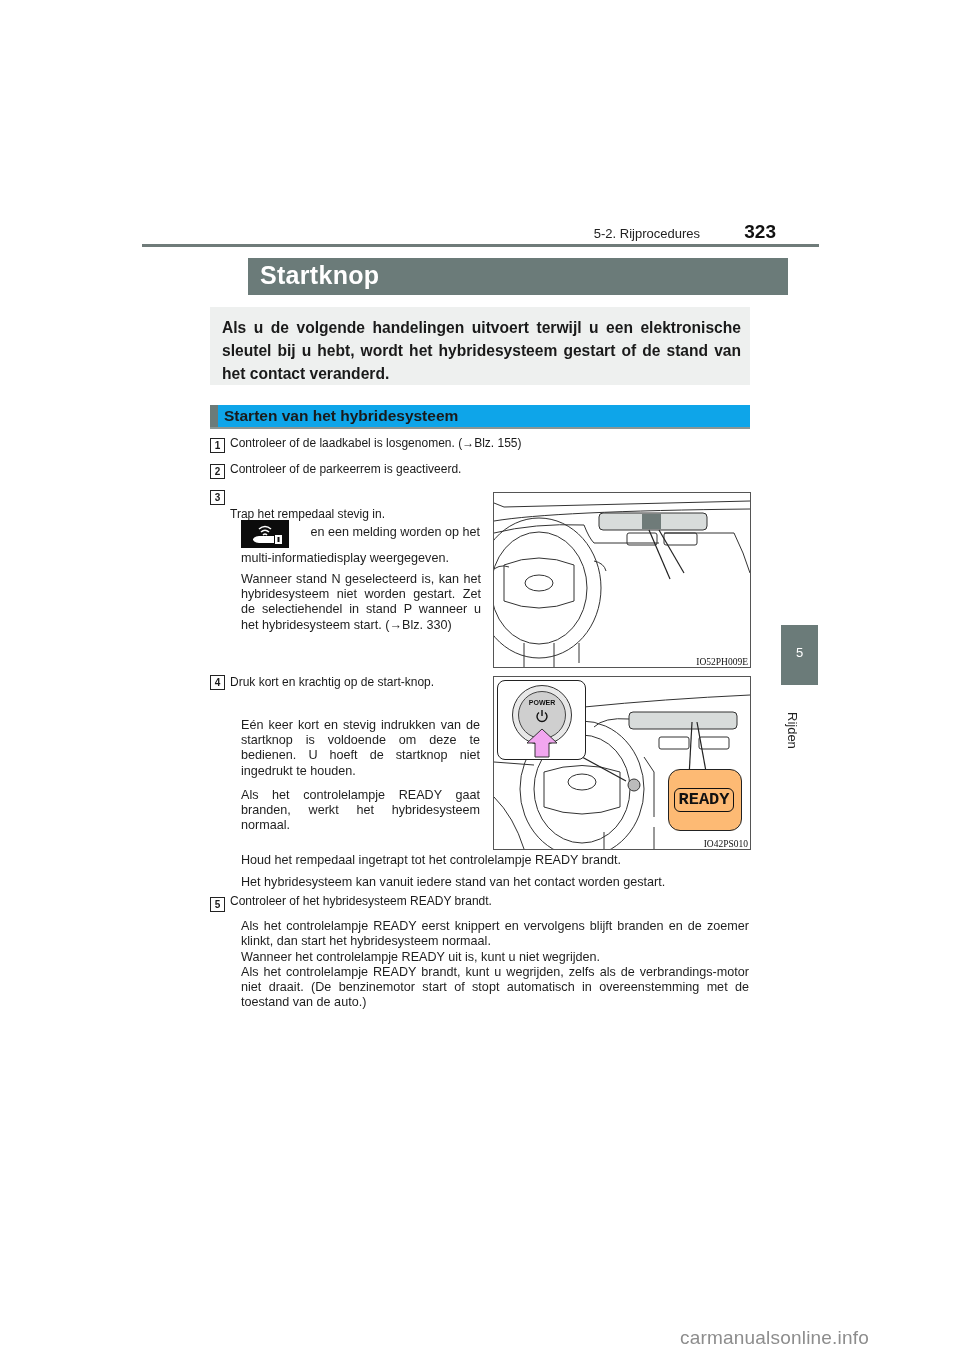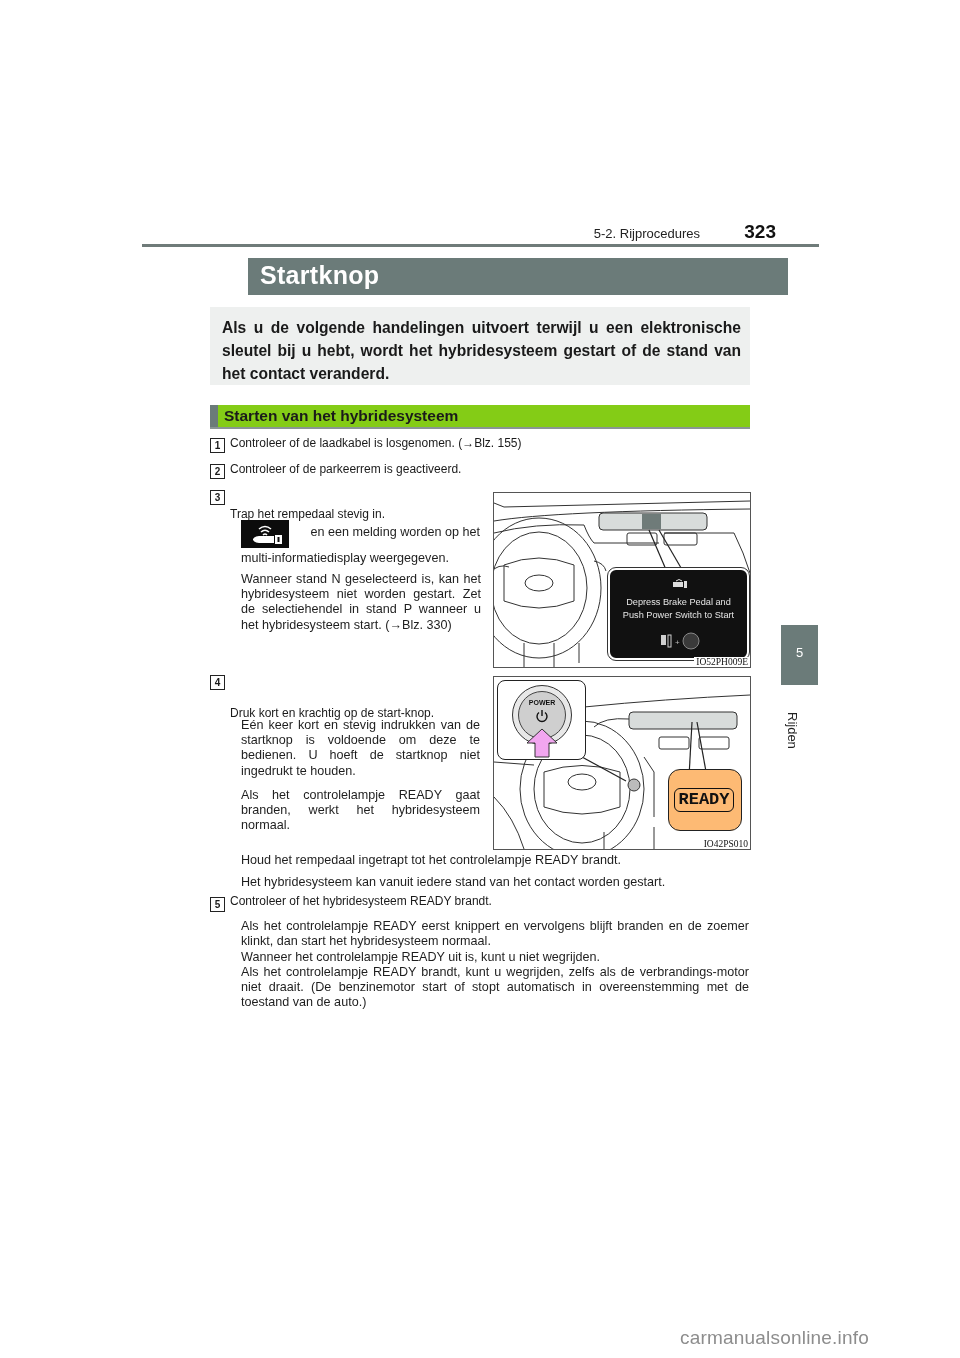--- a/index.html
+++ b/index.html
@@ -11,21 +11,21 @@
   .hdr-section { left: 560px; top: 226px; width: 140px; font-size: 13px; color: #222; text-align: right; }
   .hdr-page { left: 724px; top: 221px; width: 52px; font-size: 19px; font-weight: bold; color: #111; text-align: right; }
   .hdr-rule { left: 142px; top: 244px; width: 677px; height: 3px; background: #6f7b79; }
 
   .title-bar { left: 210px; top: 258px; width: 540px; height: 37px; background: #6b7b79; margin-left: 38px; }
   .title-bar span { position: absolute; left: 12px; top: 3px; font-size: 25px; font-weight: bold; color: #fff; letter-spacing: 0.3px; }
 
   .intro { left: 210px; top: 307px; width: 540px; height: 78px; background: #eef0ef; }
   .intro p { margin: 0; position: absolute; left: 12px; top: 9px; width: 519px; font-size: 15.6px; font-weight: bold; line-height: 23px; text-align: justify; text-align-last: left; color: #1a1a1a; }
 
-  .sub-bar { left: 210px; top: 405px; width: 540px; height: 24px; background: #84cc16; border-bottom: 2px solid #8a9694; box-sizing: border-box; }
+  .sub-bar { left: 210px; top: 405px; width: 540px; height: 24px; background: #0ea5e9; border-bottom: 2px solid #8a9694; box-sizing: border-box; }
   .sub-bar .accent { position: absolute; left: 0; top: 0; width: 8px; height: 22px; background: #6b7b79; }
   .sub-bar span { position: absolute; left: 14px; top: 2px; font-size: 15.5px; font-weight: bold; color: #1a1a1a; }
 
   .step-num { width: 13px; height: 13px; border: 1.2px solid #222; font-size: 10px; font-weight: bold; text-align: center; line-height: 13px; background: #fff; }
   .step-text { font-size: 12px; color: #1a1a1a; }
   .small { font-size: 12.6px; color: #1e1e1e; line-height: 15.2px; }
   .justify { text-align: justify; }
 
   .figure { border: 1px solid #555; background: #fff; overflow: hidden; }
   .fig-code { font-size: 9.5px; color: #111; background: #fff; padding: 0 2px; font-family: Liberation Serif, serif; }
@@ -99,42 +99,25 @@
       <path d="M-5 80 Q5 70 15 74"></path>
       <path d="M30 150 L30 174"></path>
       <path d="M60 150 L60 174"></path>
       <path d="M85 150 L85 170"></path>
       <path d="M100 68 Q110 70 112 78"></path>
     </g>
     <rect x="148" y="21" width="19" height="15" fill="#6f7b79"></rect>
     <path d="M155 37 L176 86" stroke="#222" stroke-width="1.2"></path>
     <path d="M165 37 L190 80" stroke="#222" stroke-width="1.2"></path>
   </svg>
-  <div class="abs" style="left:114px; top:75px; width:137px; height:88px; background:#111; border:2px solid #fff; outline:1.5px solid #333; border-radius:8px;">
-    <svg class="abs" style="left:62px; top:8px;" width="16" height="12" viewBox="0 0 16 12">
-      <rect x="1" y="4" width="10" height="5" fill="#ddd"></rect>
-      <rect x="12" y="3" width="3" height="7" fill="#ddd"></rect>
-      <path d="M4 3 Q7 0 10 3" stroke="#ddd" fill="none"></path>
-    </svg>
-    <div class="abs" style="left:0; top:26px; width:137px; text-align:center; color:#e6e6e6; font-size:9.2px; line-height:13px;">
-      <div>Depress Brake Pedal and</div>
-      <div>Push Power Switch to Start</div>
-    </div>
-    <svg class="abs" style="left:45px; top:60px;" width="50" height="22" viewBox="0 0 50 22">
-      <rect x="6" y="5" width="5" height="10" fill="#cfcfcf"></rect>
-      <rect x="13" y="5" width="3" height="12" fill="none" stroke="#cfcfcf"></rect>
-      <text x="20" y="15" font-size="8" fill="#bbb" font-family="Liberation Sans, sans-serif">+</text>
-      <circle cx="36" cy="11" r="8" fill="#3a3a3a" stroke="#888"></circle>
-    </svg>
-  </div>
   <div class="abs fig-code" style="right:0; bottom:0;">IO52PH009E</div>
 </div>
 
 <div class="abs step-num" style="left:210px; top:675px;">4</div>
-<div class="abs step-text justify" style="left:230px; top:672px; width:250px; line-height:21px;margin-top:31px;">Druk kort en krachtig op de start-knop.</div>
+<div class="abs step-text justify" style="left:230px; top:672px; width:250px; line-height:21px;">Druk kort en krachtig op de start-knop.</div>
 <div class="abs small justify" style="left:241px; top:718px; width:239px;">Eén keer kort en stevig indrukken van de startknop is voldoende om deze te bedienen. U hoeft de startknop niet ingedrukt te houden.</div>
 <div class="abs small justify" style="left:241px; top:788px; width:239px;">Als het controlelampje READY gaat branden, werkt het hybridesysteem normaal.</div>
 <div class="abs small" style="left:241px; top:853px; width:510px;">Houd het rempedaal ingetrapt tot het controlelampje READY brandt.</div>
 <div class="abs small" style="left:241px; top:875px; width:510px;">Het hybridesysteem kan vanuit iedere stand van het contact worden gestart.</div>
 
 <div class="abs figure" style="left:493px; top:676px; width:256px; height:172px;">
   <svg width="256" height="172" viewBox="0 0 256 172">
     <g stroke="#333" stroke-width="1" fill="none">
       <path d="M90 30 Q170 22 256 18"></path>
       <rect x="135" y="35" width="108" height="17" rx="4" fill="#d8dcdb"></rect>

